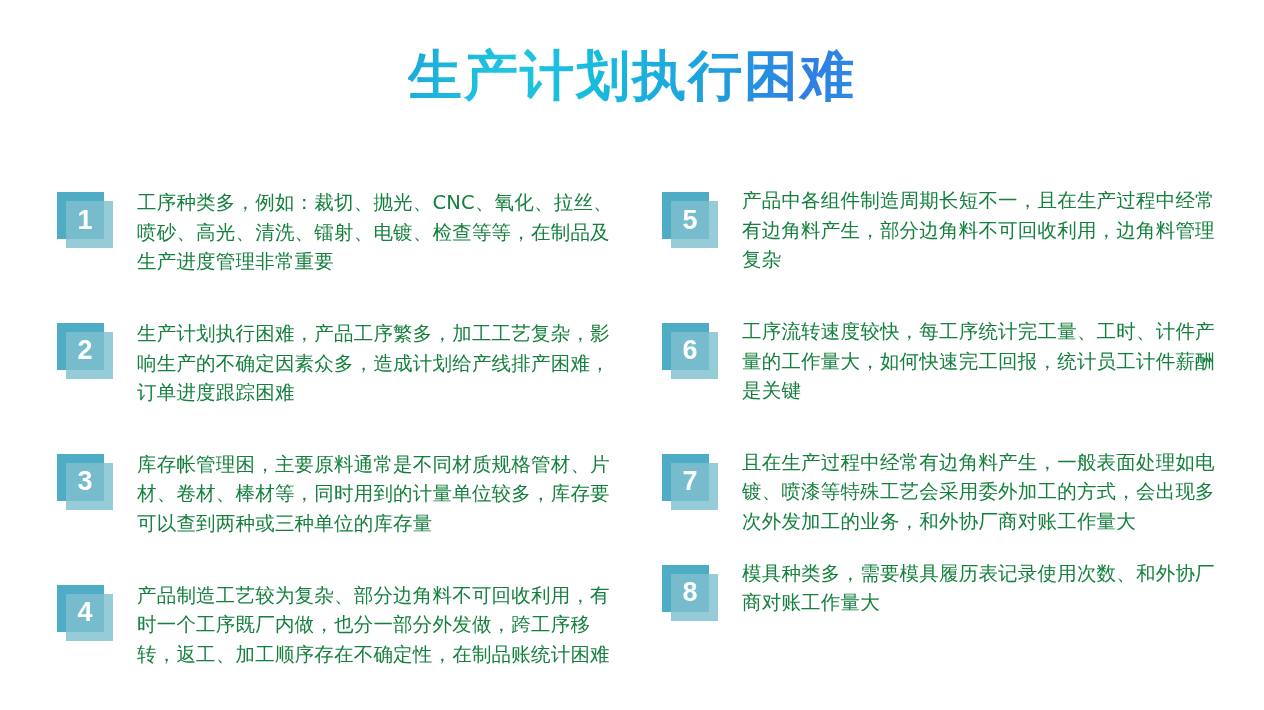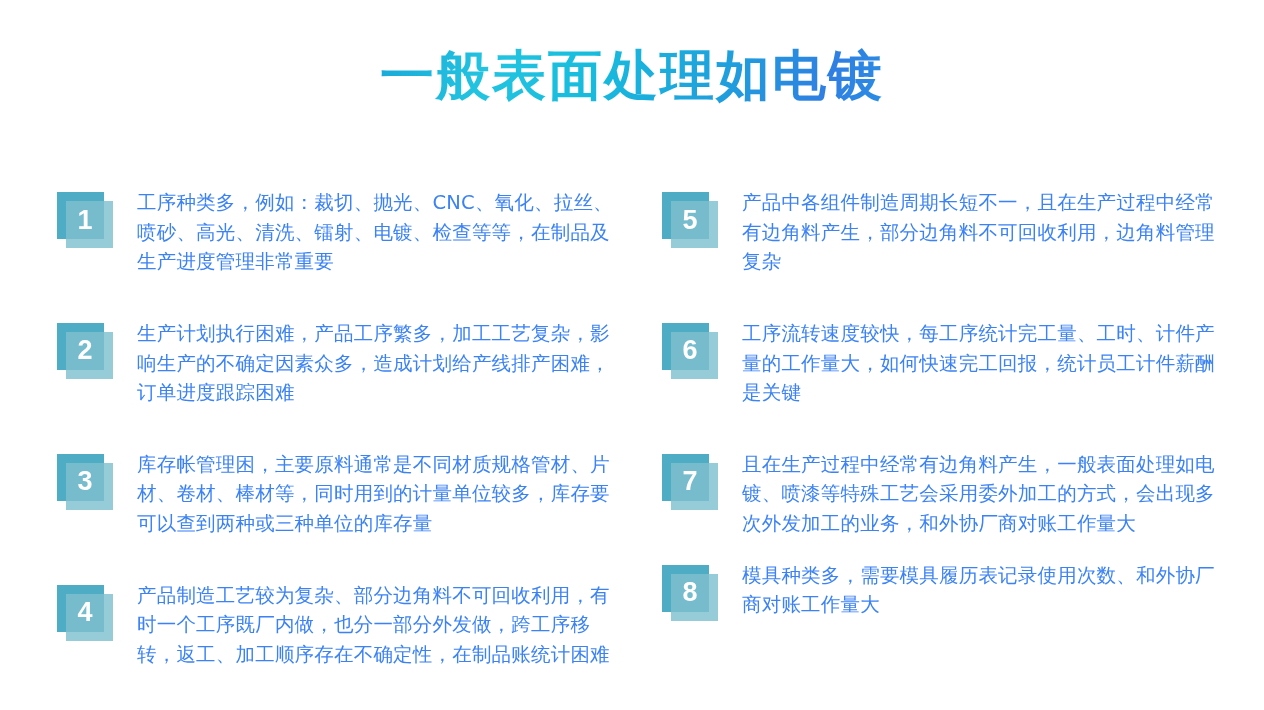--- a/index.html
+++ b/index.html
@@ -94,35 +94,35 @@
     font-size:27px;
     font-weight:bold;
     z-index:3;
     line-height:1;
   }
 
   
   .body-text {
     font-size:19.5px;
     line-height:1.52;
-    color:#3b82f6;
+    color:#15803d;
     letter-spacing:0.2px;
     flex:1 1 auto;
     font-family:"DejaVu Sans","Liberation Sans",sans-serif;
   }
-  .col.right .body-text { max-width:500px; }
+  .col.right .body-text { max-width:500px;font-family:Liberation Mono, monospace; }
   .col.left  .body-text { max-width:500px; }
 </style>
 </head>
 <body>
 
 <div class="slide">
 
   <div class="title-wrap">
-    <h1 class="title">一般表面处理如电镀</h1>
+    <h1 class="title">生产计划执行困难</h1>
   </div>
 
   <div class="columns">
 
     <div class="col left">
 
       <div class="item item-1">
         <div class="badge">
           <div class="back"></div>
           <div class="front"></div>

